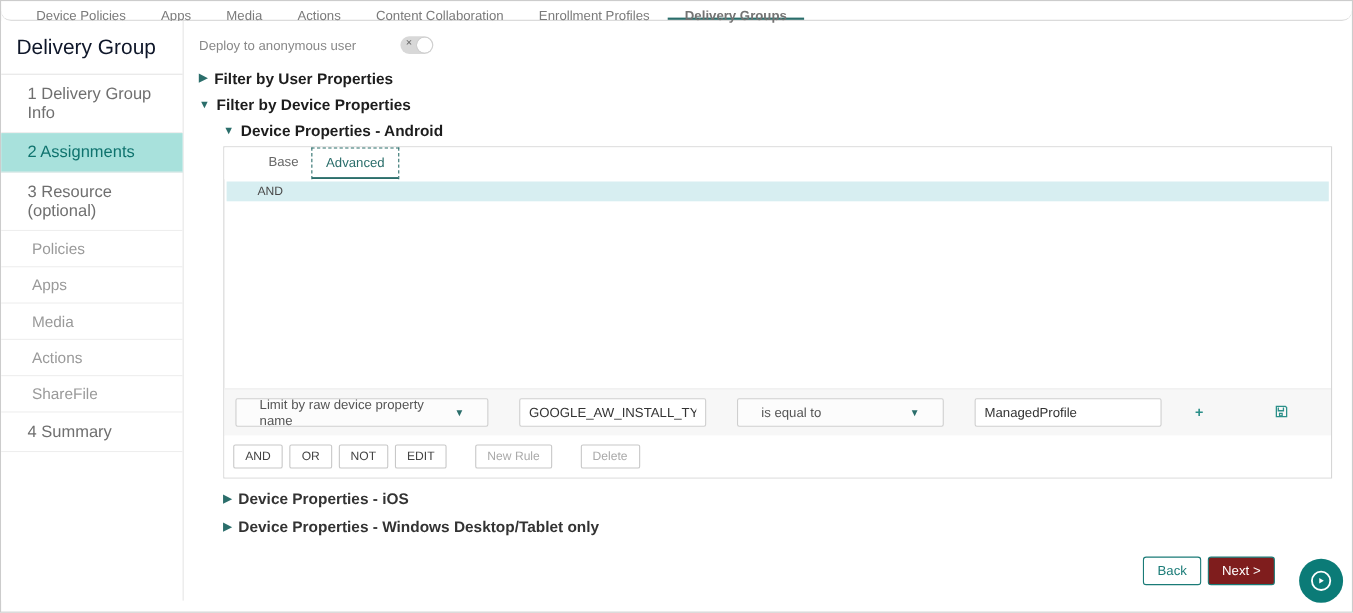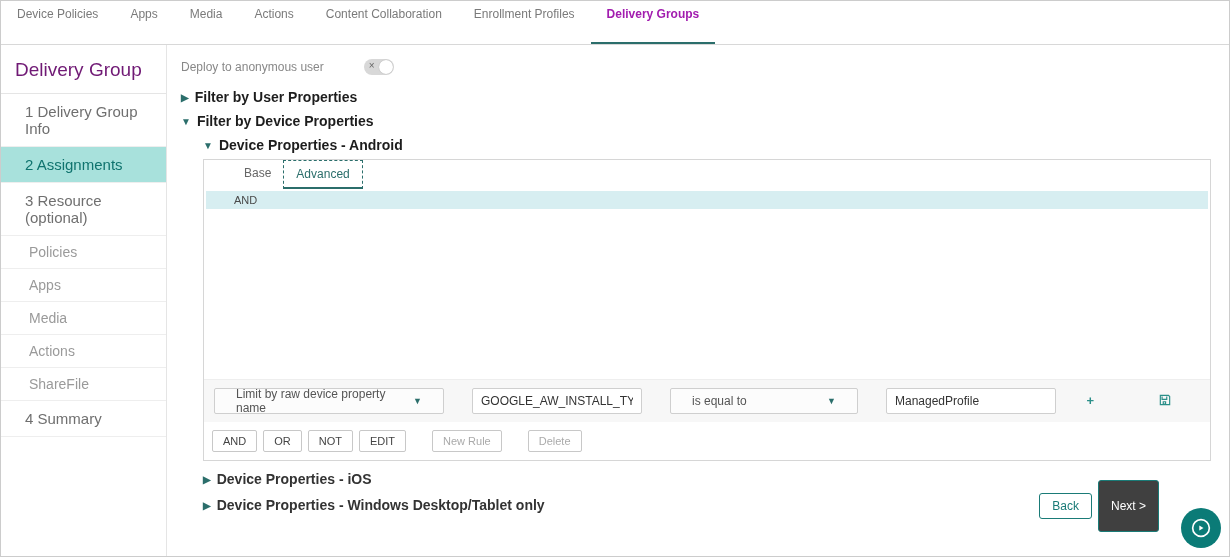--- a/index.html
+++ b/index.html
@@ -10,48 +10,49 @@
     background: #fff;
     width: 1230px;
     height: 557px;
     border: 1px solid #ccc;
     position: relative;
     overflow: hidden;
   }
   .topnav {
     display: flex;
     border-bottom: 1px solid #d8d8d8;
-    padding: 0 0;
-    height: 44px;
+    padding: 0 16px;
+    height: 18px;
+    border-radius: 14px;
   }
   .topnav-item {
     padding: 6px 16px 5px 16px;
     font-size: 12px;
     color: #7a7a7a;
     cursor: pointer;
     border-bottom: 2px solid transparent;
   }
   .topnav-item.active {
-    color: #a21caf;
+    color: #737373;
     border-bottom: 2px solid #2b6e6b;
     font-weight: 600;
   }
   .main {
     display: flex;
     height: calc(100% - 28px);
   }
   .sidebar {
     width: 166px;
     border-right: 1px solid #e5e5e5;
     background: #fff;
   }
   .sidebar-title {
     font-size: 19px;
     font-weight: 400;
-    color: #701a75;
+    color: #0f172a;
     padding: 14px 12px 12px 14px;
     border-bottom: 1px solid #e5e5e5;
   }
   .step {
     padding: 9px 24px;
     font-size: 15px;
     color: #6f6f6f;
     border-bottom: 1px solid #eee;
     cursor: pointer;
   }
@@ -226,23 +227,23 @@
     border: 1px solid #1a7b77;
     background: #fff;
     color: #1a7b77;
     padding: 5px 12px;
     border-radius: 3px;
     font-size: 12px;
     cursor: pointer;
   }
   .btn-next {
     border: 1px solid #1a7b77;
-    background: #404040;
+    background: #7f1d1d;
     color: #fff;
-    padding: 18px 12px;
+    padding: 5px 12px;
     border-radius: 3px;
     font-size: 12px;
     cursor: pointer;
   }
   .fab {
     position: absolute;
     right: 8px;
     bottom: 8px;
     width: 40px; height: 40px;
     border-radius: 50%;

